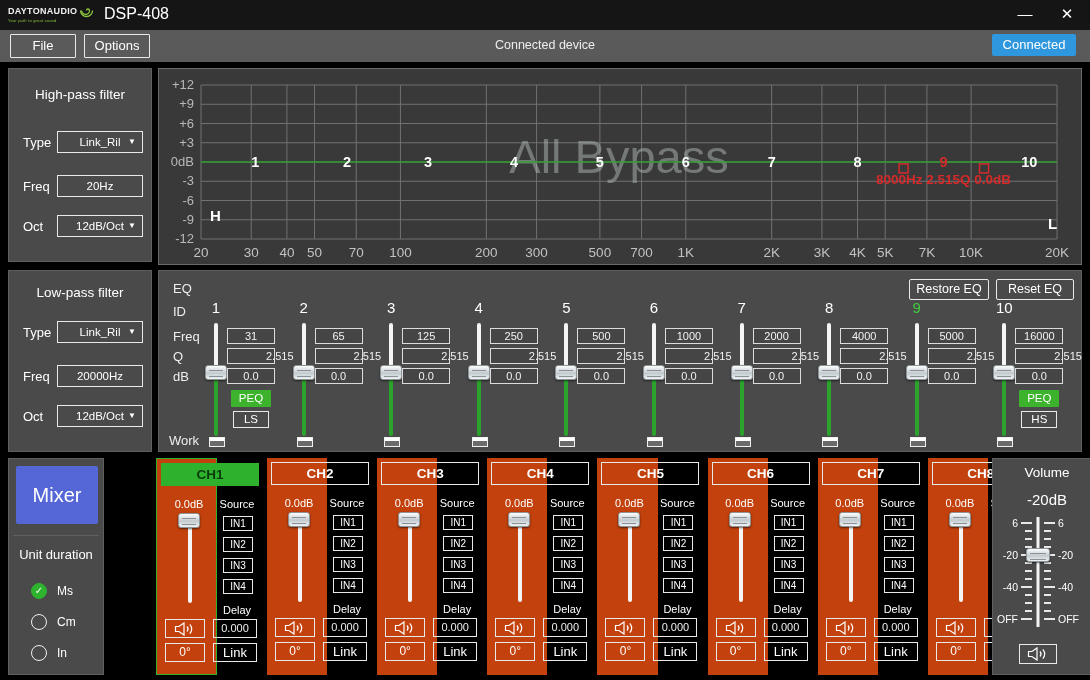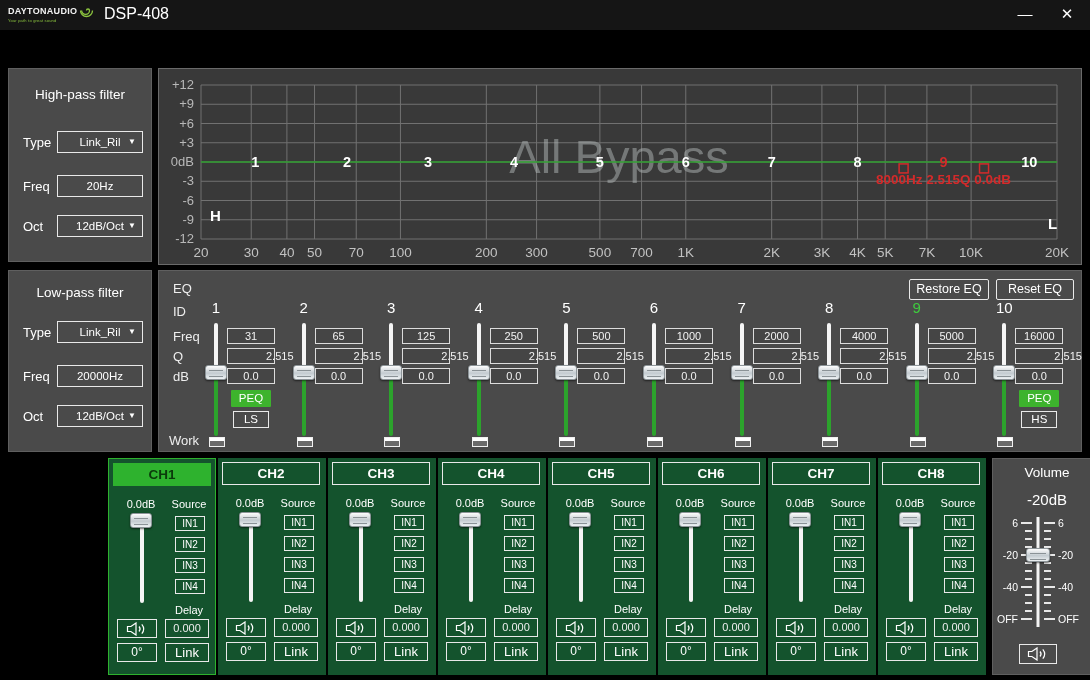--- a/index.html
+++ b/index.html
@@ -76,21 +76,21 @@
   .mixer-divider{position:absolute;left:4px;right:4px;top:76px;border-top:1px solid #5f5f5f;}
   .unit-title{position:absolute;left:0;right:0;top:88px;text-align:center;font-size:13px;color:#fff;}
   .unit-radios{position:absolute;left:22px;top:116px;}
   .radio-row{display:flex;align-items:center;gap:10px;height:31px;}
   .radio{width:16px;height:16px;border-radius:50%;border:1px solid #f0f0f0;box-sizing:border-box;
     font-size:10px;line-height:14px;text-align:center;color:#fff;}
   .radio.checked{background:#2db32d;border-color:#2db32d;}
   .radio-label{font-size:12px;color:#fff;}
 
   .channels{position:absolute;left:108px;top:458px;width:880px;height:217px;display:flex;gap:2px;}
-  .chstrip{position:relative;width:108px;height:217px;background:#14532d;box-sizing:border-box;}
+  .chstrip{position:relative;width:108px;height:217px;background:#c2410c;box-sizing:border-box;margin-left:48px;}
   .chstrip.selected{border:1px solid #2eb22e;}
   .ch-header{position:absolute;left:4px;top:4px;width:98px;height:23px;border:1px solid #e9e9e9;
     box-sizing:border-box;color:#fff;font-size:13.5px;font-weight:bold;text-align:center;line-height:21px;}
   .ch-header.selected{background:#2eb22e;border-color:#2eb22e;color:#0b3a0b;}
   .ch-gain{position:absolute;left:6px;top:39px;width:52px;text-align:center;font-size:11px;color:#fff;}
   .ch-source{position:absolute;left:58px;top:39px;width:44px;text-align:center;font-size:11px;color:#fff;}
   .ch-slider{position:absolute;left:18px;top:54px;width:28px;height:90px;}
   .ch-track{position:absolute;left:13px;top:6px;width:4px;height:84px;background:#f5f5f5;border-radius:2px;}
   .ch-handle{left:3px;top:0px;width:22px;height:15px;}
   .in-btn{position:absolute;left:66px;width:30px;height:15px;border:1px solid #e9e9e9;box-sizing:border-box;
@@ -131,20 +131,26 @@
       </div>
       <div class="logo-tagline">Your path to great sound</div>
     </div>
     <div class="app-title">DSP-408</div>
     <div class="win-controls">
       <span class="win-btn">—</span>
       <span class="win-btn">✕</span>
     </div>
   </header>
 
+  <div class="menubar">
+    <div class="menu-btn" style="left:10px;width:64px;">File</div>
+    <div class="menu-btn" style="left:84px;width:64px;">Options</div>
+    <div class="status-text">Connected device</div>
+    <div class="connected-badge">Connected</div>
+  </div>
 
   <section class="panel hp-panel">
     <div class="panel-title" style="top:18px;">High-pass filter</div>
     <div class="filter-row" style="top:62px;">
       <span class="flabel">Type</span>
       <div class="dropdown" style="top:0;">
         <span>Link_Ril</span>
         <span class="arrow">▼</span>
       </div>
     </div>
@@ -409,20 +415,39 @@
             <div class="vbox q">2.515</div>
             <div class="vbox db">0.0</div>
             <div class="peq-btn">PEQ</div>
             <div class="shelf-btn">HS</div>
           </div>
           <div class="work-box"></div>
         </div>
       </div>
   </section>
 
+  <section class="panel mixer-panel">
+    <div class="mixer-btn">Mixer</div>
+    <div class="mixer-divider"></div>
+    <div class="unit-title">Unit duration</div>
+    <div class="unit-radios">
+        <div class="radio-row">
+          <span class="radio checked">✓</span>
+          <span class="radio-label">Ms</span>
+        </div>
+        <div class="radio-row">
+          <span class="radio"></span>
+          <span class="radio-label">Cm</span>
+        </div>
+        <div class="radio-row">
+          <span class="radio"></span>
+          <span class="radio-label">In</span>
+        </div>
+      </div>
+  </section>
 
   <div class="channels">
       <div class="chstrip selected">
         <div class="ch-header selected">CH1</div>
         <div class="ch-gain">0.0dB</div>
         <div class="ch-source">Source</div>
         <div class="ch-slider">
           <div class="ch-track"></div>
           <div class="slider-handle ch-handle"></div>
         </div>

